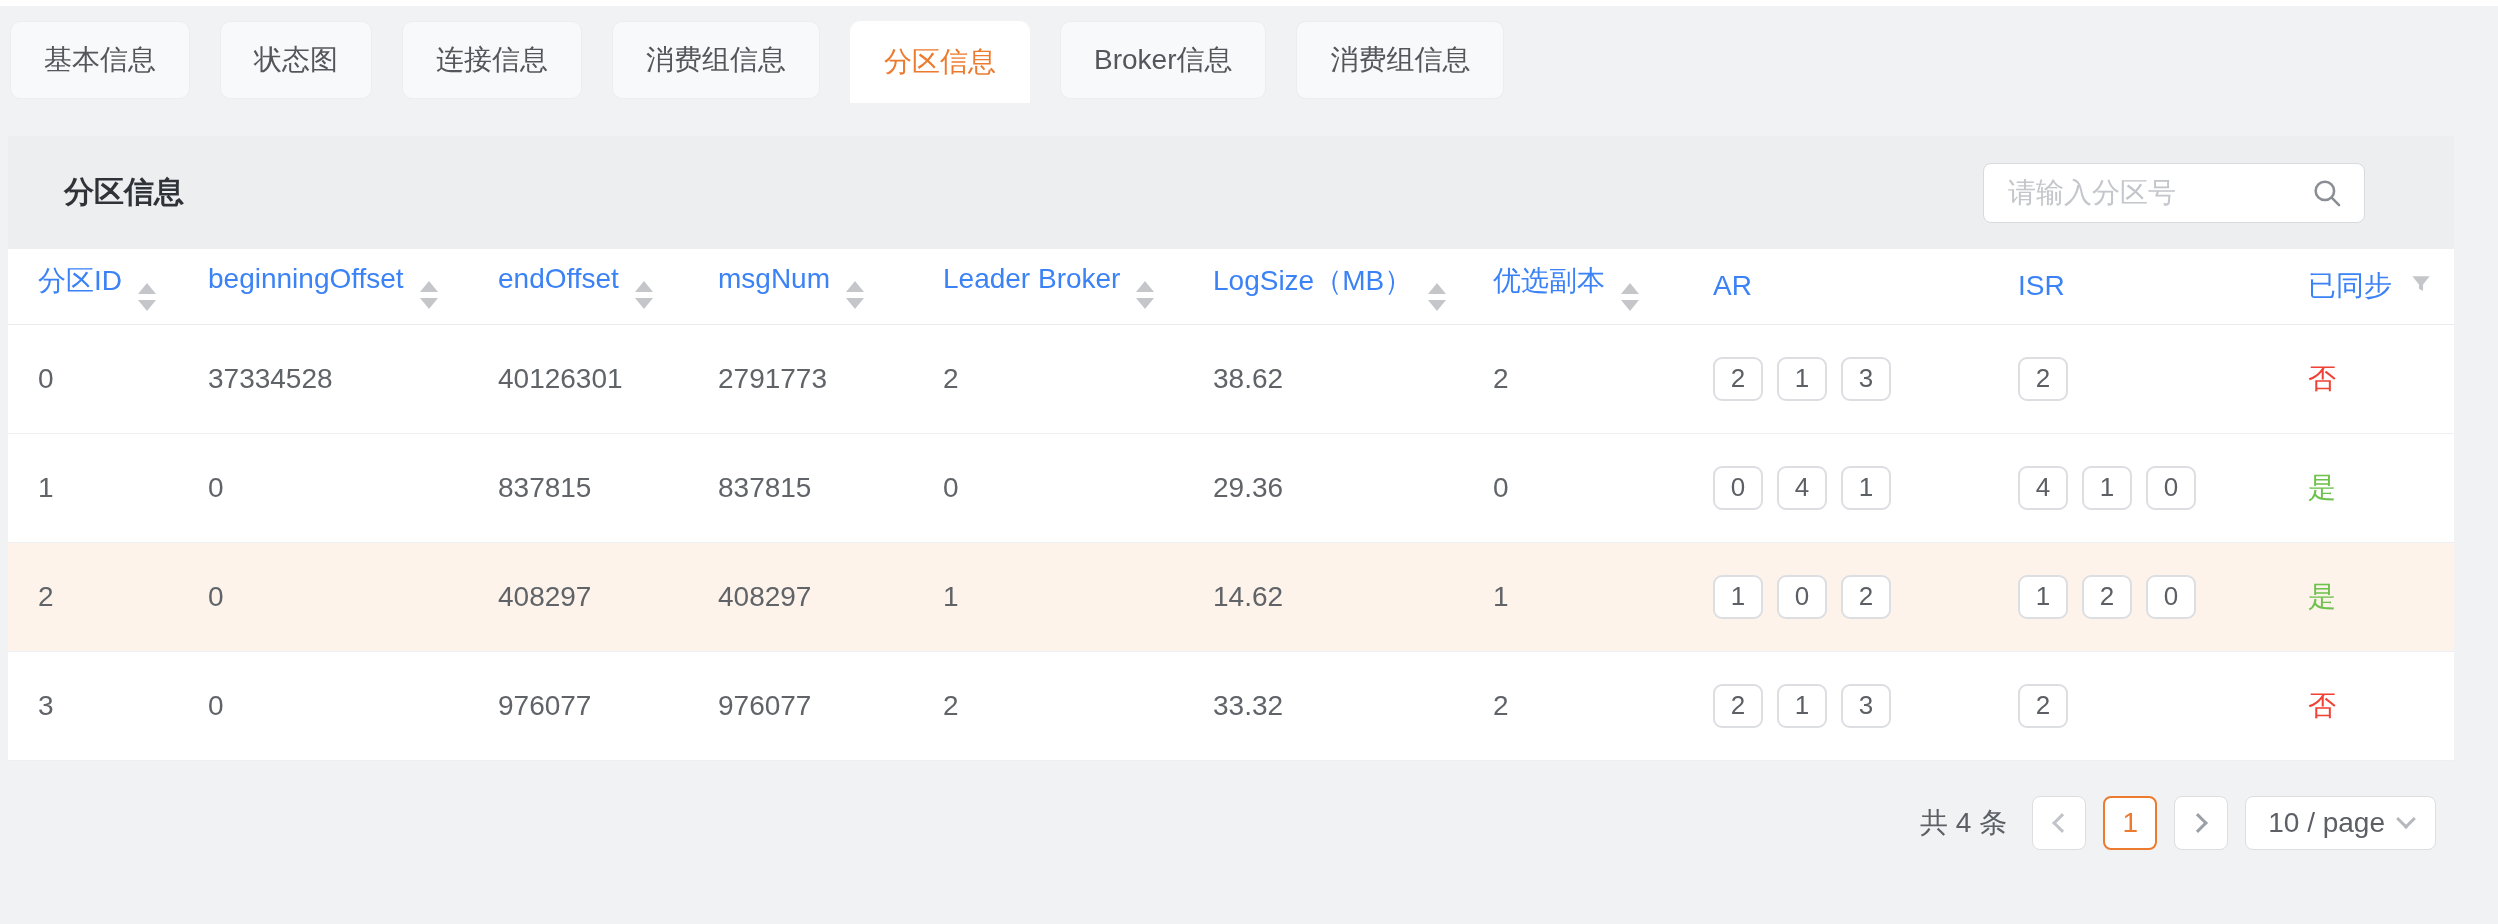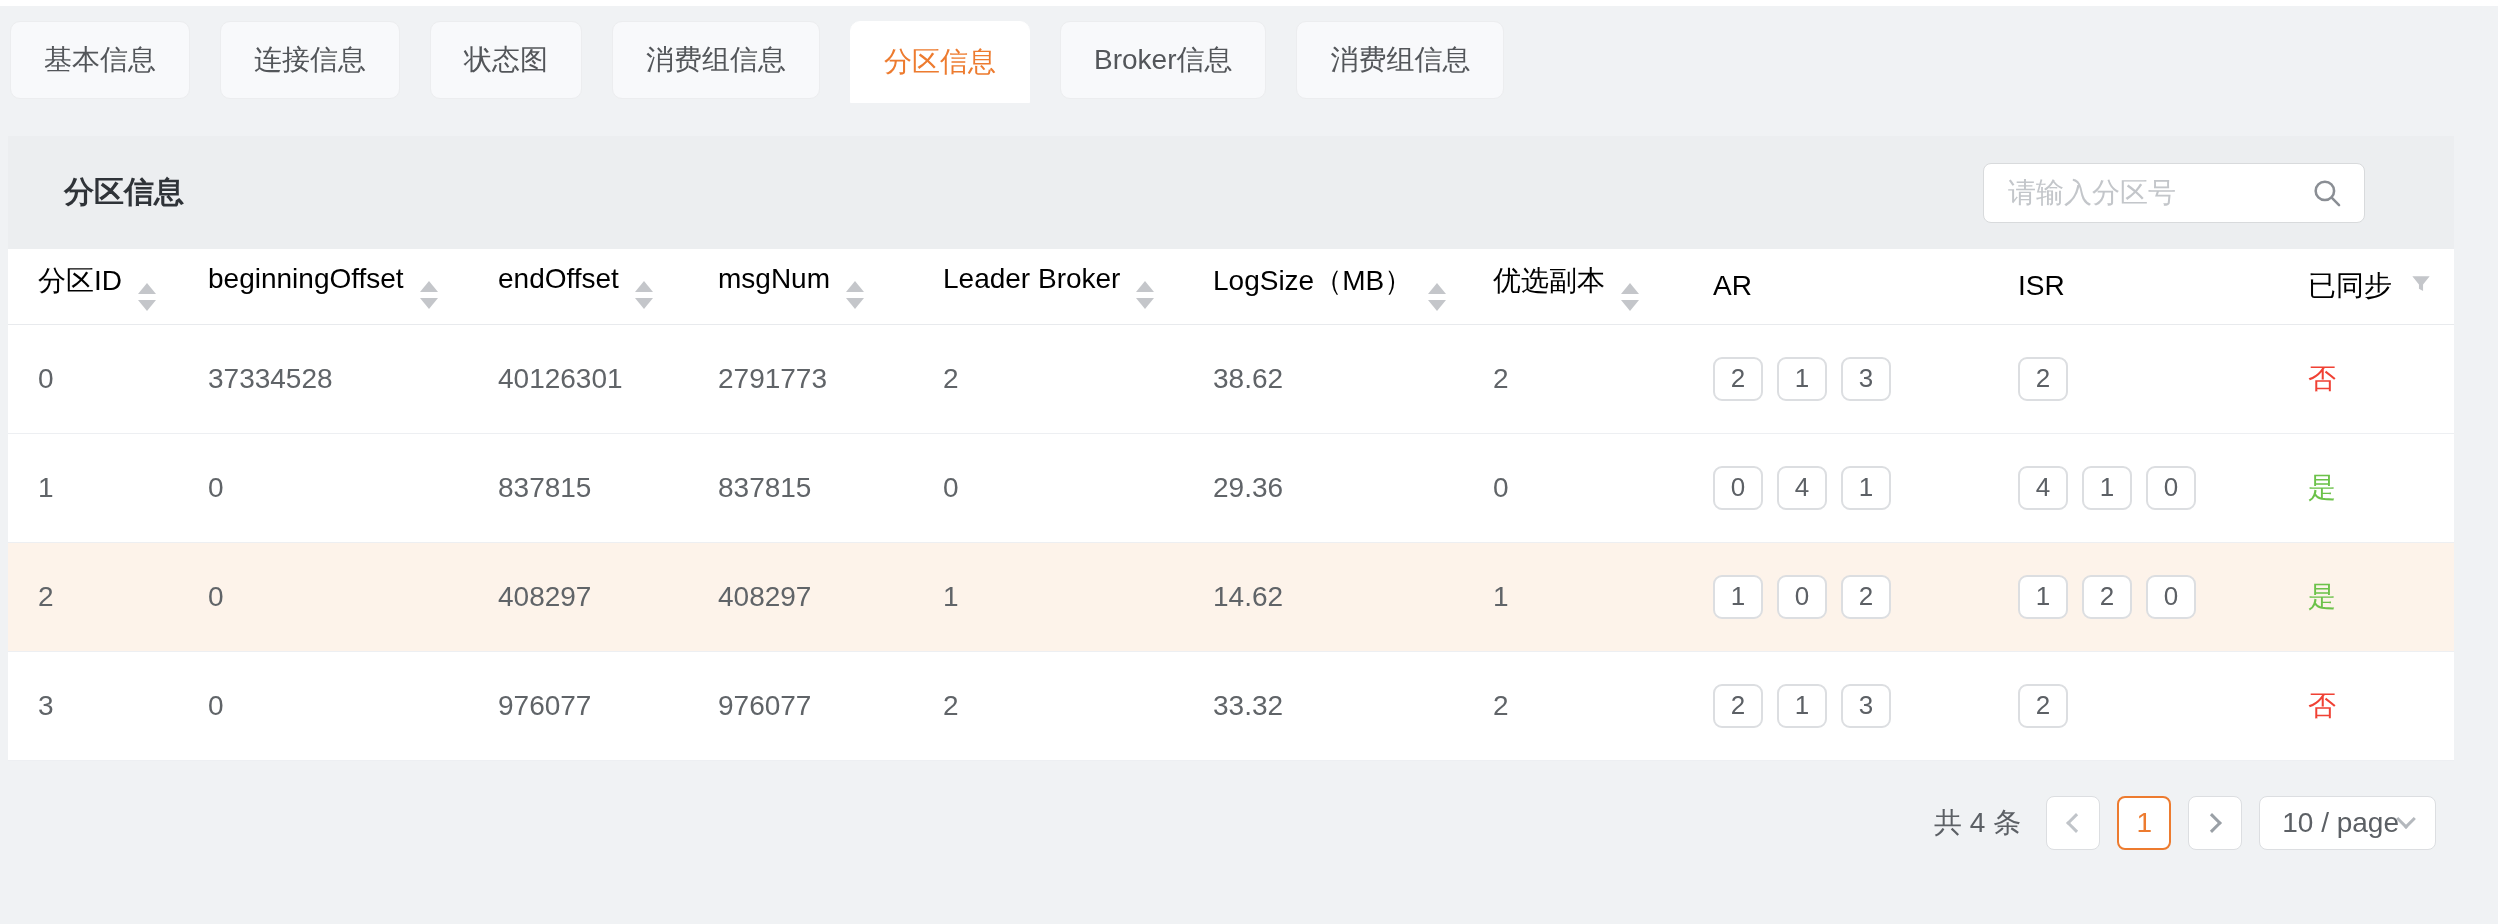--- a/index.html
+++ b/index.html
@@ -42,21 +42,21 @@
     font-size: 28px; color: #33383d; font-family: inherit; min-width: 0;
   }
   .search-box input::placeholder { color: #c3c6ca; }
   .search-icon { width: 34px; height: 34px; flex: 0 0 auto; }
 
   
   .table-wrap { background: #ffffff; }
   table { width: 2446px; table-layout: fixed; border-collapse: collapse; }
   th, td { text-align: left; font-weight: normal; vertical-align: middle; }
   thead th {
-    height: 75px; font-size: 28px; color: #000000;
+    height: 75px; font-size: 28px; color: #3b82f6;
     border-bottom: 1px solid #e8eaed; white-space: nowrap;
   }
   tbody td {
     height: 109px; font-size: 28px; color: #606468;
     border-bottom: 1px solid #edeff2;
   }
   th.first, td.first { padding-left: 30px; }
   tr.highlight td { background: #fdf3ea; }
   .sorter { display: inline-flex; flex-direction: column; gap: 6px; margin-left: 16px; vertical-align: -4px; }
   .caret-up { width: 0; height: 0; border-left: 9px solid transparent; border-right: 9px solid transparent; border-bottom: 11px solid #c4c6ca; }
@@ -83,32 +83,32 @@
     display: flex; align-items: center; justify-content: center; cursor: pointer;
   }
   .page-btn.current { border: 2px solid #ed7b2f; color: #ed7b2f; }
   .chev { display: inline-block; width: 14px; height: 14px; border-right: 3px solid #9aa0a6; border-bottom: 3px solid #9aa0a6; }
   .chev.left  { transform: rotate(135deg); margin-left: 6px; border-color: #c0c4c9; }
   .chev.right { transform: rotate(-45deg); margin-right: 6px; }
   .chev.down  { transform: rotate(45deg); margin-top: -8px; border-color: #b4b8bd; }
   .size-select {
     height: 54px; padding: 0 22px; background: #ffffff;
     border: 1px solid #dcdee1; border-radius: 8px;
-    display: flex; align-items: center; gap: 0; cursor: pointer; color: #5c6065;
+    display: flex; align-items: center; gap: 14px; cursor: pointer; color: #5c6065;
   }
 </style>
 </head>
 <body>
 
 <div class="top-strip"></div>
 
 <div class="tabbar">
   <div class="tab">基本信息</div>
+  <div class="tab">状态图</div>
   <div class="tab">连接信息</div>
-  <div class="tab">状态图</div>
   <div class="tab">消费组信息</div>
   <div class="tab active">分区信息</div>
   <div class="tab">Broker信息</div>
   <div class="tab">消费组信息</div>
 </div>
 
 <div class="panel">
   <div class="panel-header">
     <div class="panel-title">分区信息</div>
     <div class="search-box">

